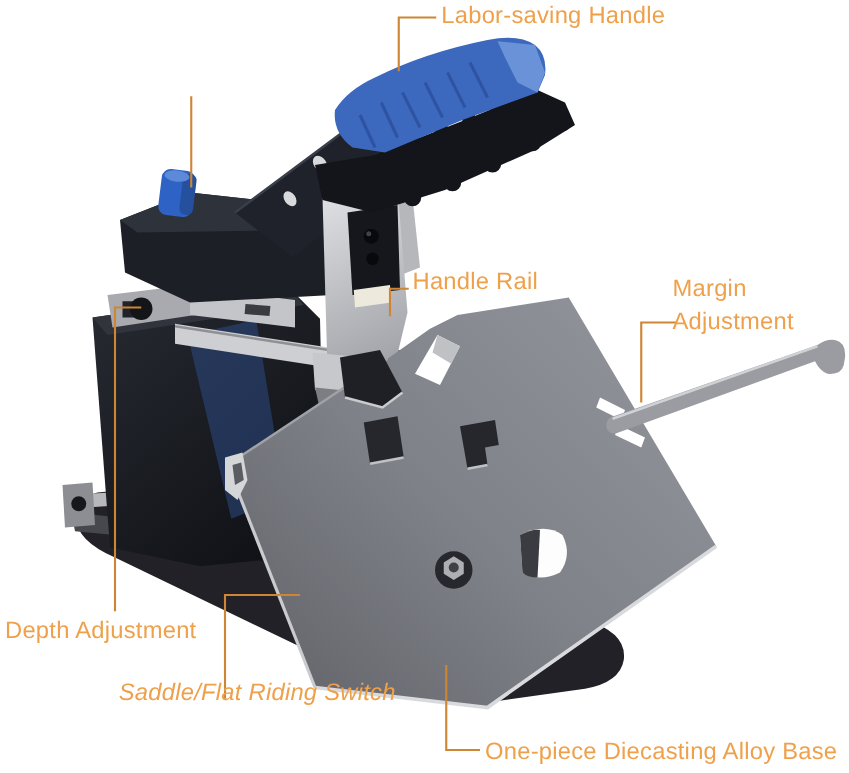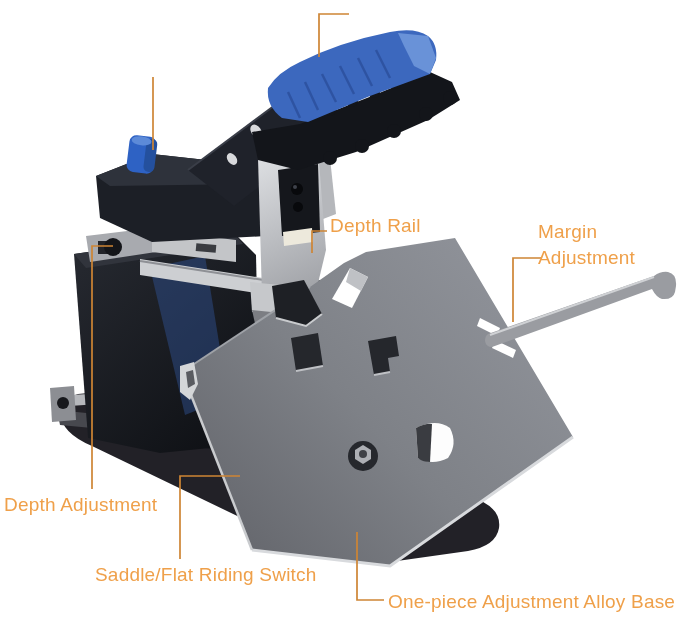--- a/index.html
+++ b/index.html
@@ -156,24 +156,25 @@
       <path class="leader" d="M349,14 L319,14 L319,57"></path>
       <path class="leader" d="M153,77 L153,150"></path>
       <path class="leader" d="M327,231 L312,231 L312,253"></path>
       <path class="leader" d="M541,258 L513,258 L513,322"></path>
       <path class="leader" d="M113,246 L92,246 L92,489"></path>
       <path class="leader" d="M240,476 L180,476 L180,559"></path>
       <path class="leader" d="M357,532 L357,600 L384,600"></path>
     </g>
   </svg>
 
+  <div class="callout" style="left:353px;top:2px;">Labor-saving Handle</div>
 
 
-  <div class="callout" style="left:330px;top:215px;">Depth Rail</div>
+  <div class="callout" style="left:330px;top:215px;">Handle Rail</div>
 
   <div class="callout wrap" style="left:538px;top:219px;">Margin Adjustment</div>
 
   <div class="callout" style="left:4px;top:494px;">Depth Adjustment</div>
 
-  <div class="callout" style="left:95px;top:564px;">Saddle/Flat Riding Switch</div>
+  <div class="callout" style="left:95px;top:544px;font-style:italic;">Saddle/Flat Riding Switch</div>
 
-  <div class="callout" style="left:388px;top:591px;">One-piece Adjustment Alloy Base</div>
+  <div class="callout" style="left:388px;top:591px;">One-piece Diecasting Alloy Base</div>
 </div>
 
 </body></html>

